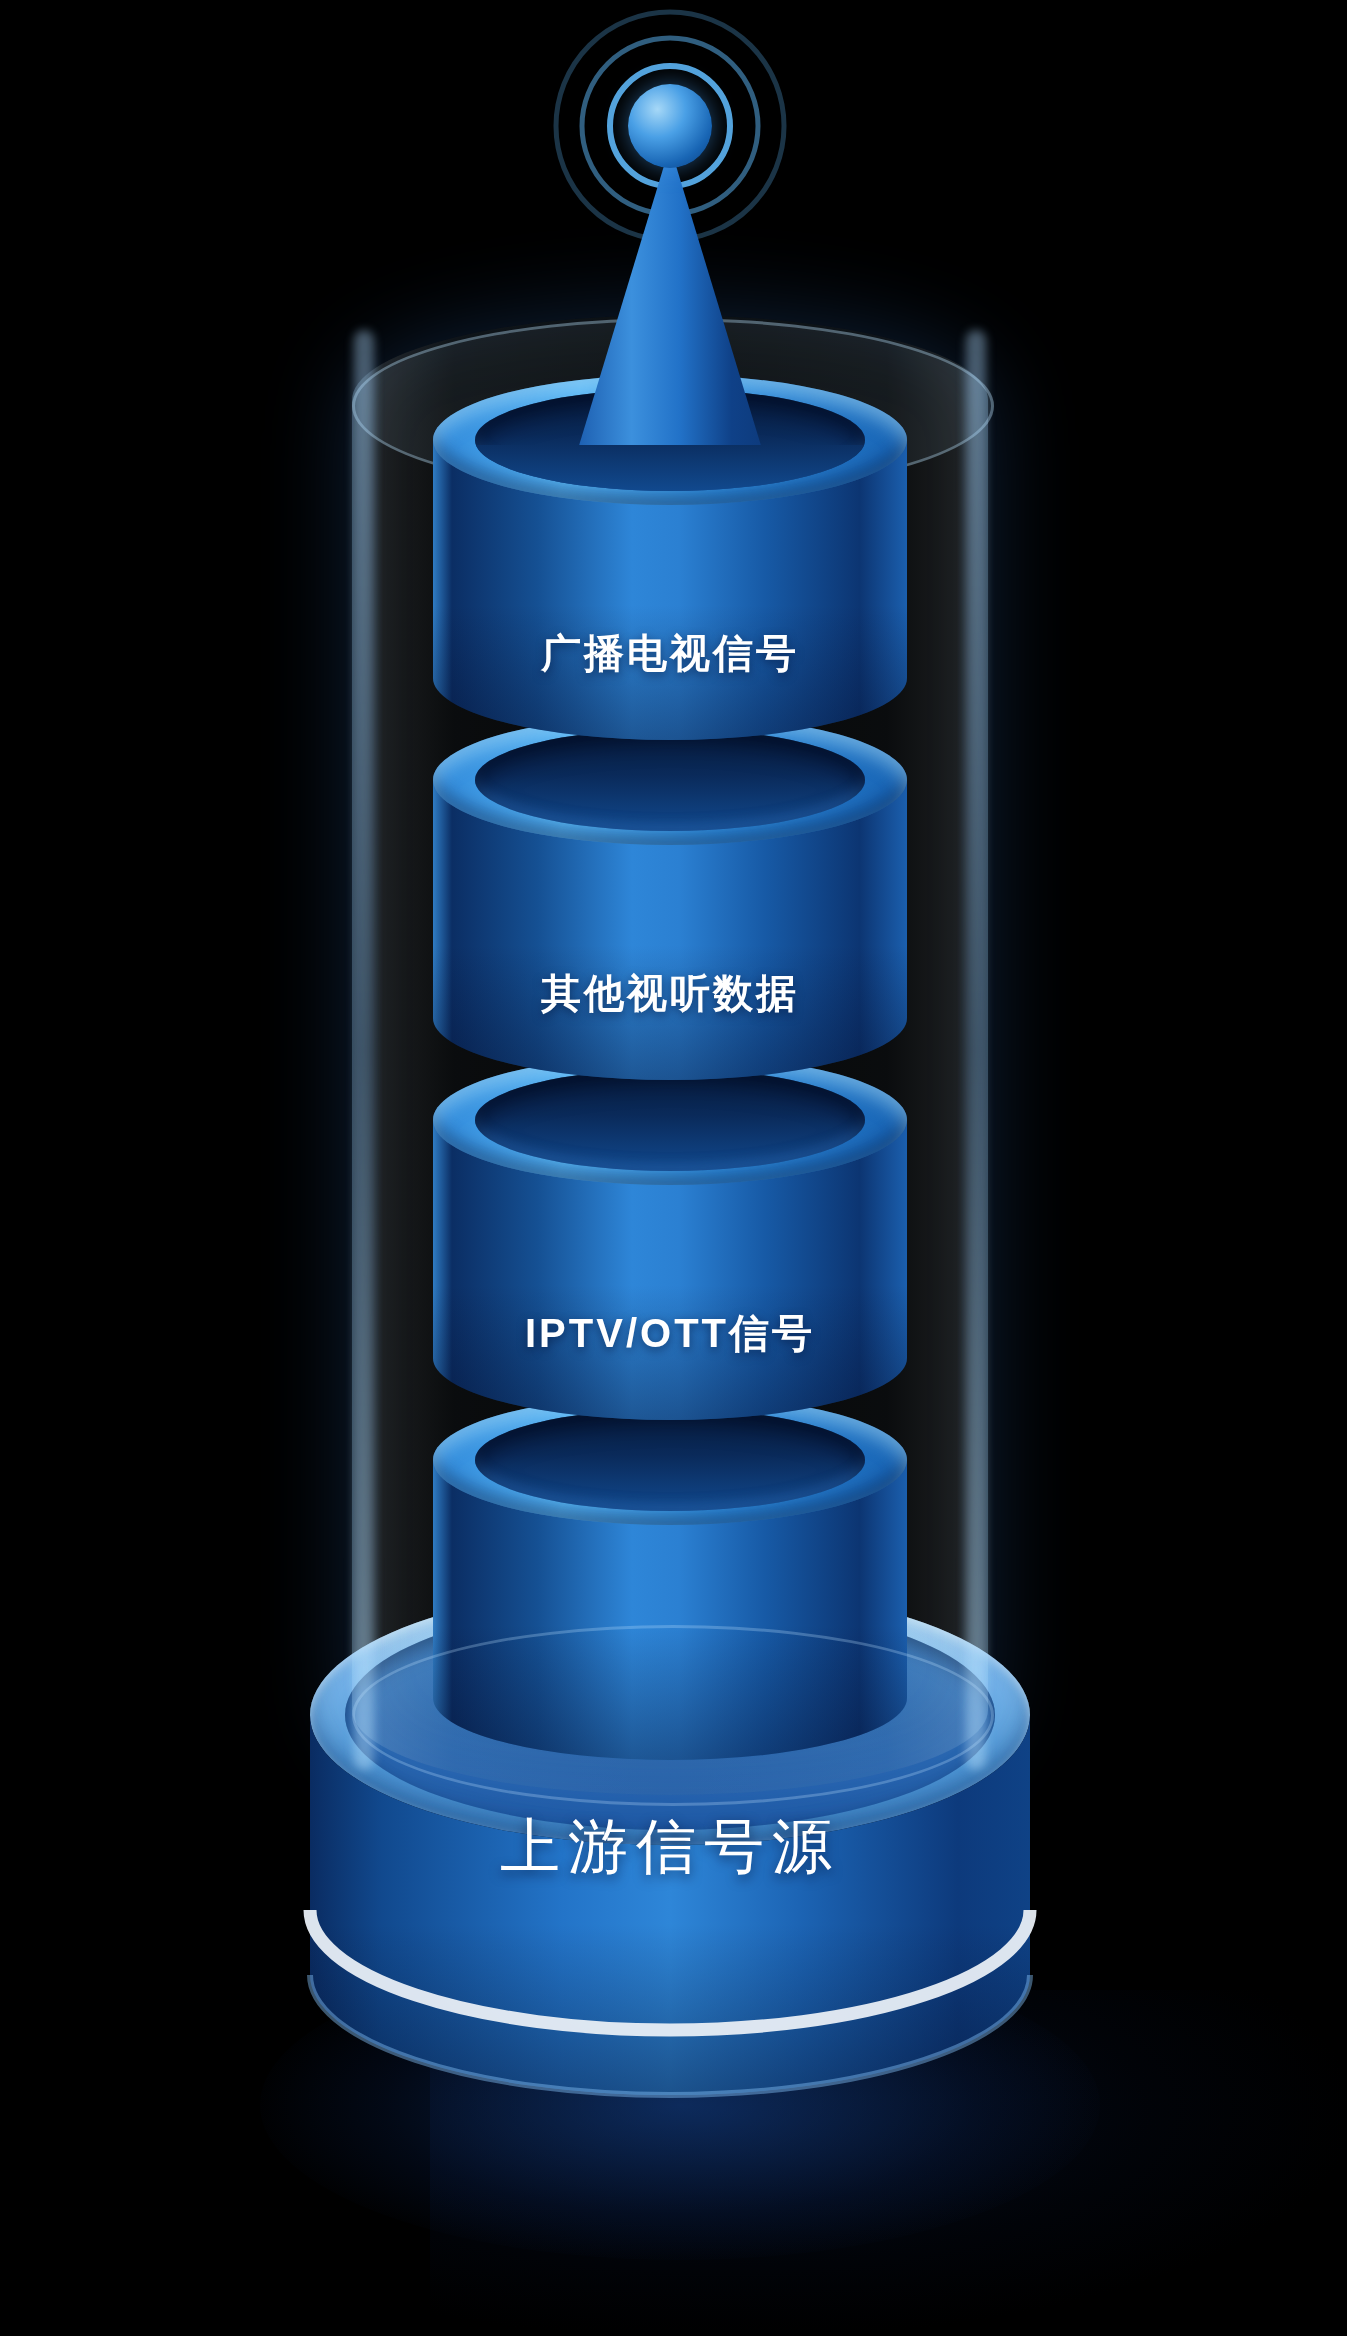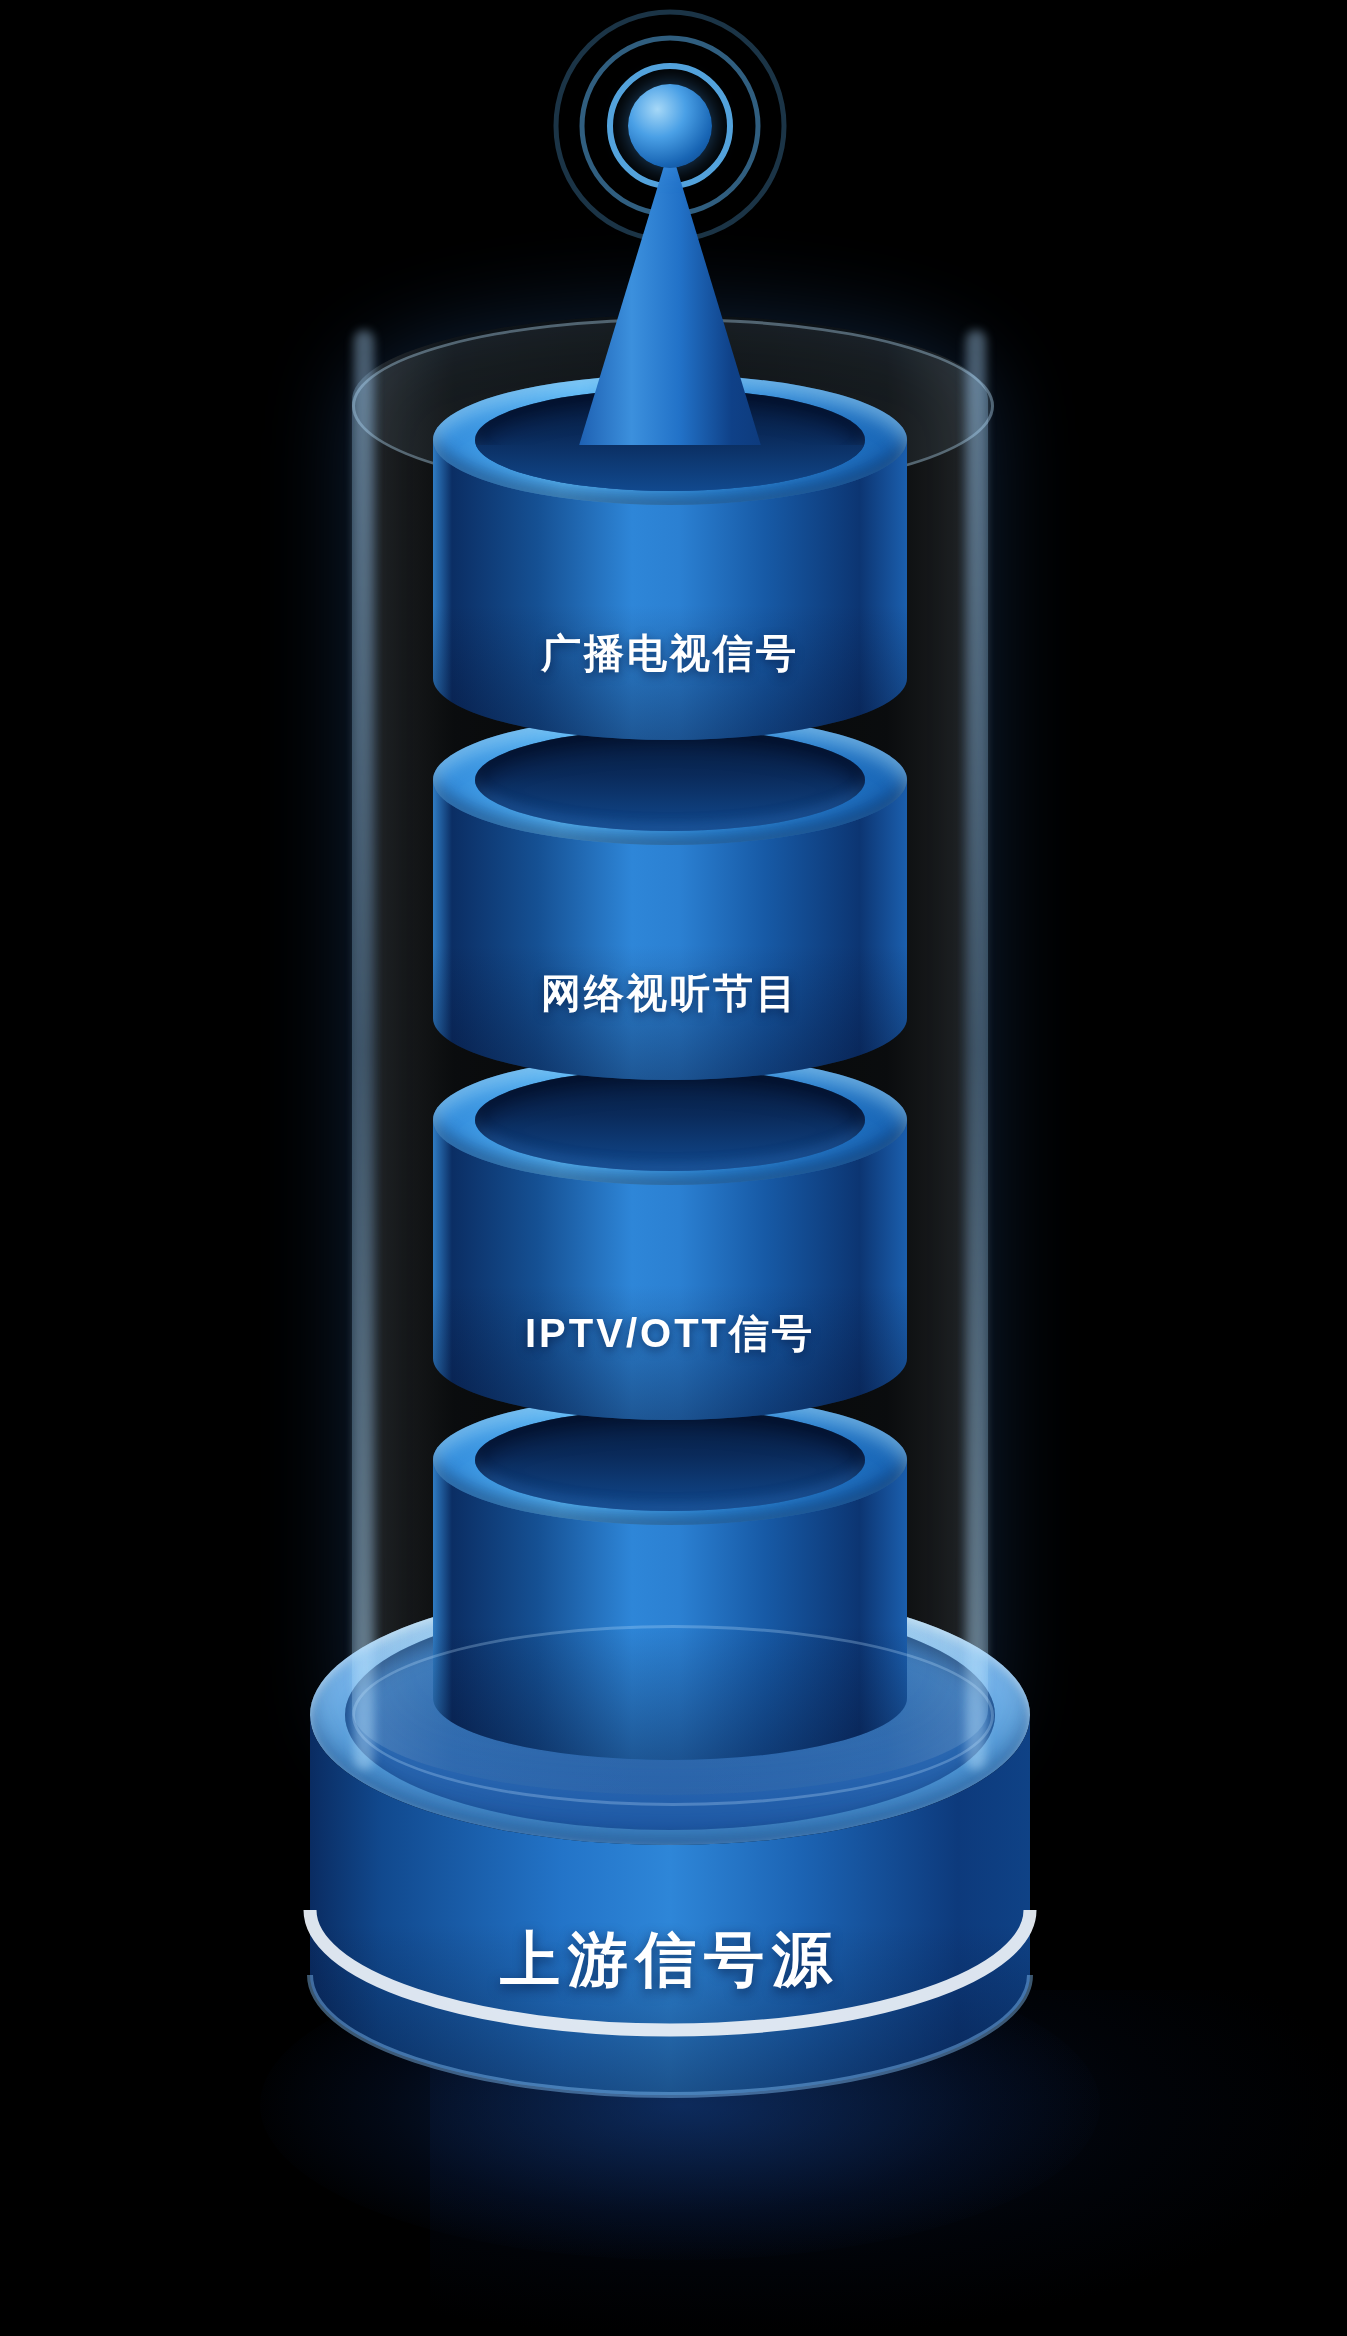--- a/index.html
+++ b/index.html
@@ -109,22 +109,22 @@
     clip-path:inset(55% 0 0 0);
   }
   .ball{
     position:absolute;left:628px;top:84px;width:84px;height:84px;border-radius:50%;
     background:radial-gradient(circle at 35% 30%, #a6d8f7 0%, #4aa0e6 35%, #1865b4 70%, #0a3a78 100%);
     box-shadow:0 0 24px rgba(80,170,255,.45);
   }
   
   .base-svg{position:absolute;left:0;top:0;width:1347px;height:2336px;}
   .base-label{
-    position:absolute;left:310px;width:720px;top:1928px;
-    text-align:center;color:#fff;font-size:60px;font-weight:700;
+    position:absolute;left:310px;width:720px;top:1815px;
+    text-align:center;color:#fff;font-size:60px;font-weight:400;
     letter-spacing:8px;line-height:64px;
     text-shadow:0 4px 12px rgba(0,15,50,.6);
   }
 </style>
 </head>
 <body>
 
 <div class="scene">
 
   <div class="floor-shadow"></div>
@@ -146,21 +146,21 @@
   <div class="cyl cyl3">
     <div class="cyl-body"></div>
     <div class="cyl-rim"></div>
     <div class="cyl-hole"></div>
     <div class="cyl-label">IPTV/OTT信号</div>
   </div>
   <div class="cyl cyl2">
     <div class="cyl-body"></div>
     <div class="cyl-rim"></div>
     <div class="cyl-hole"></div>
-    <div class="cyl-label">网络视听节目</div>
+    <div class="cyl-label">其他视听数据</div>
   </div>
   <div class="cyl cyl1">
     <div class="cyl-body"></div>
     <div class="cyl-rim"></div>
     <div class="cyl-hole"></div>
     <div class="cyl-label">广播电视信号</div>
   </div>
 
   <div class="tube-bottom"></div>
 

